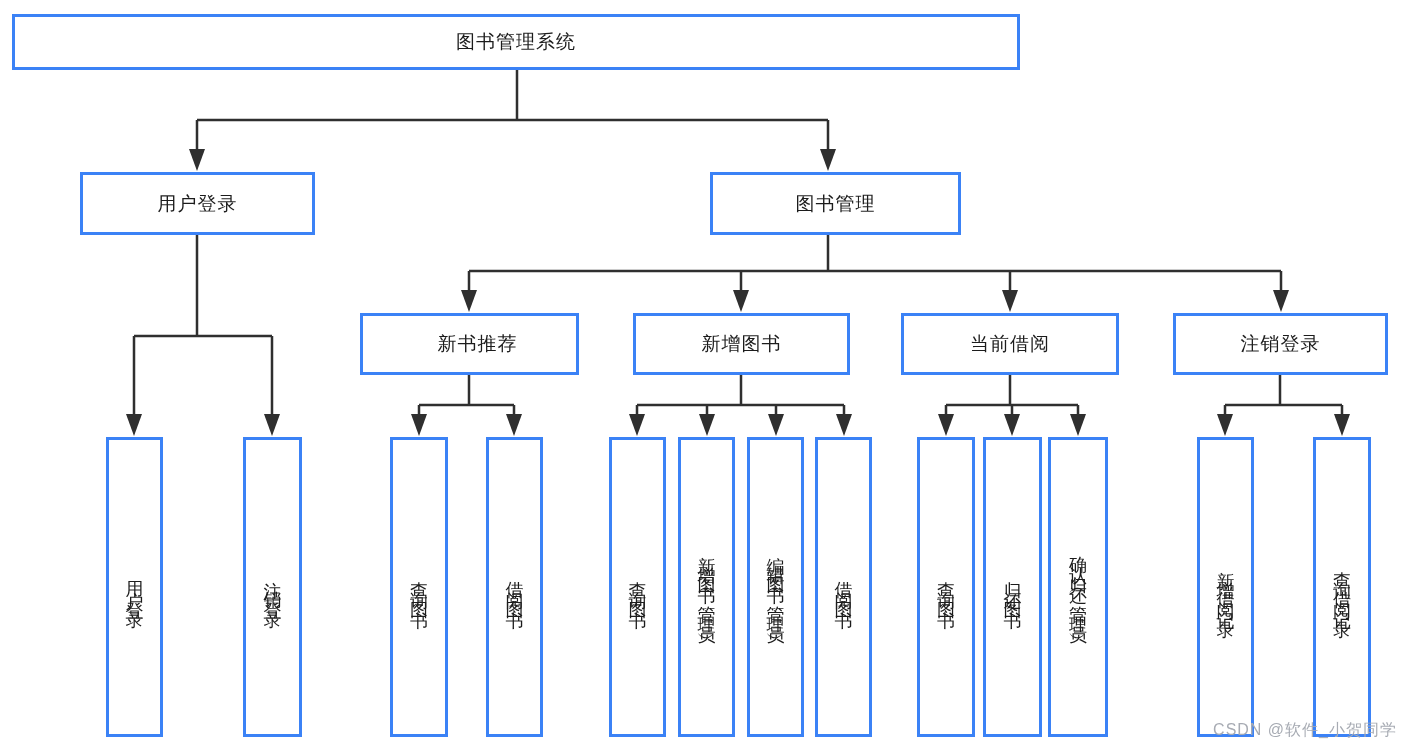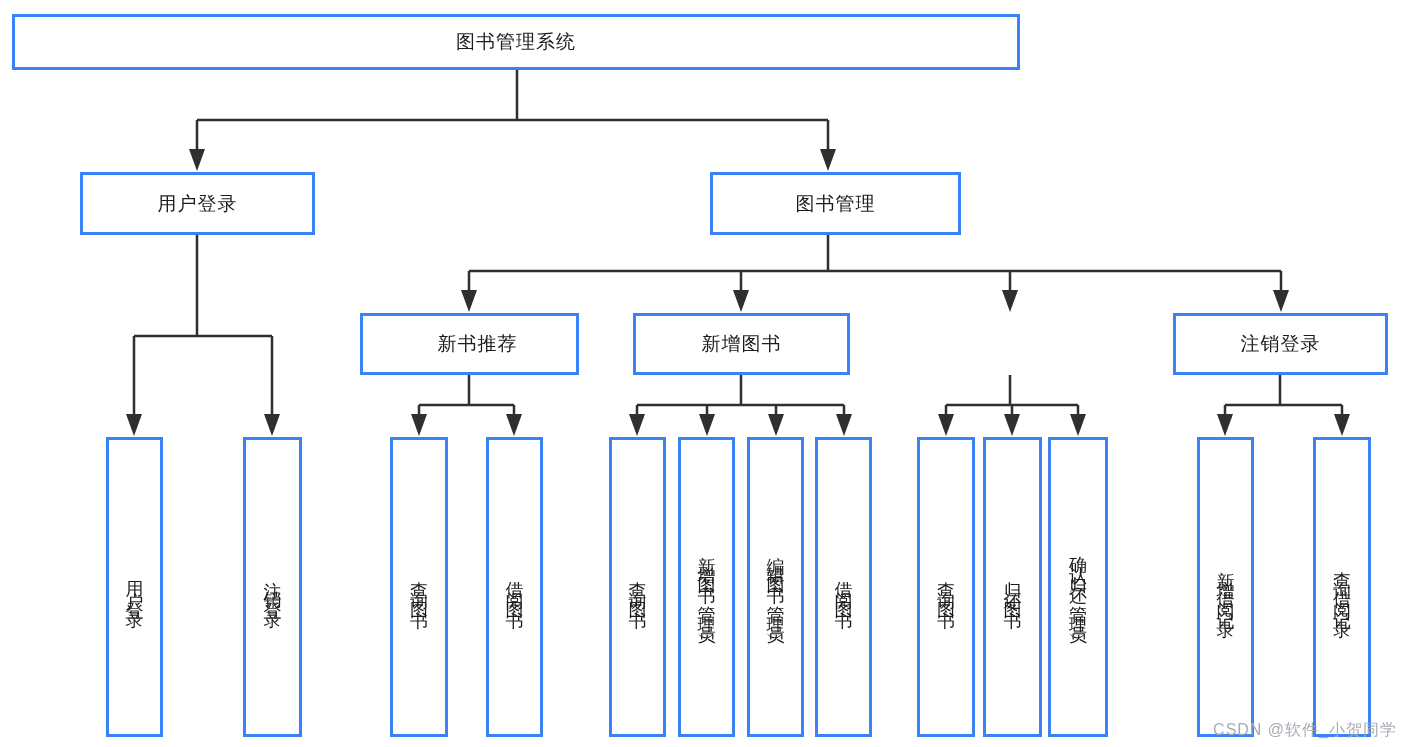--- a/index.html
+++ b/index.html
@@ -93,20 +93,23 @@
   <div class="box h" style="left:710px; top:172px; width:251px; height:63px;">
     <span>图书管理</span>
   </div>
 
   <div class="box h" style="left:360px; top:313px; width:219px; height:62px;padding-left:16px;">
     <span>新书推荐</span>
   </div>
   <div class="box h" style="left:633px; top:313px; width:217px; height:62px;">
     <span>新增图书</span>
   </div>
+  <div class="box h" style="left:901px; top:313px; width:218px; height:62px;">
+    <span>当前借阅</span>
+  </div>
   <div class="box h" style="left:1173px; top:313px; width:215px; height:62px;">
     <span>注销登录</span>
   </div>
 
   <div class="box v" style="left:106px; top:437px; width:57px; height:300px;">
     <span>用户登录</span>
   </div>
   <div class="box v" style="left:243px; top:437px; width:59px; height:300px;">
     <span>注销登录</span>
   </div>

